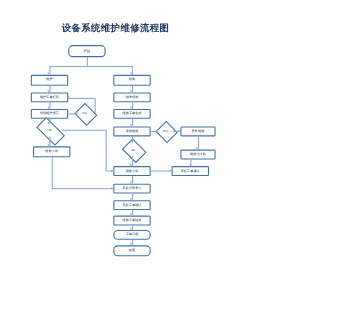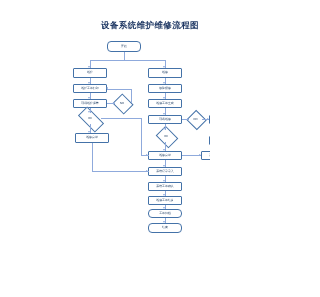--- a/index.html
+++ b/index.html
@@ -3,21 +3,21 @@
 <meta charset="utf-8">
 <style>
   html,body{margin:0;padding:0;}
   body{
     width:210px;height:297px;
     background:#ffffff;
     font-family:"DejaVu Sans","Liberation Sans",sans-serif;
     overflow:hidden;
     position:relative;
   }
-  #chart-root{position:absolute;left:0;top:0;width:210px;height:244px;margin-left:45px;}
+  #chart-root{position:absolute;left:0;top:0;width:210px;height:244px;}
   .title{
     position:absolute;
     left:0;top:20px;width:210px;
     text-align:center;
     font-size:8.5px;
     font-weight:bold;
     color:#1f3864;
     letter-spacing:0.4px;
     font-family:"DejaVu Sans","Liberation Sans",sans-serif;
   }

